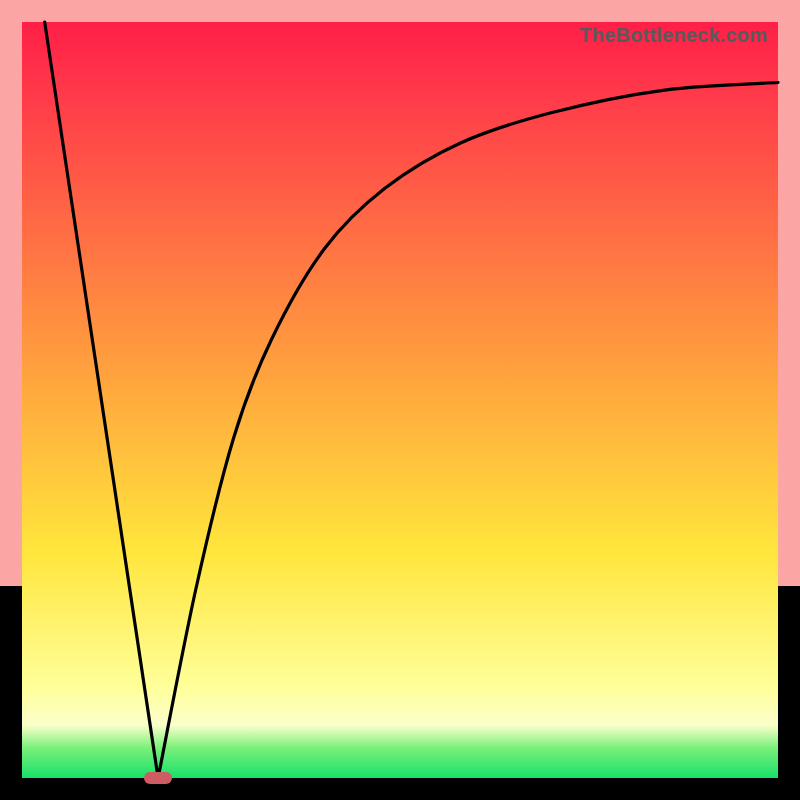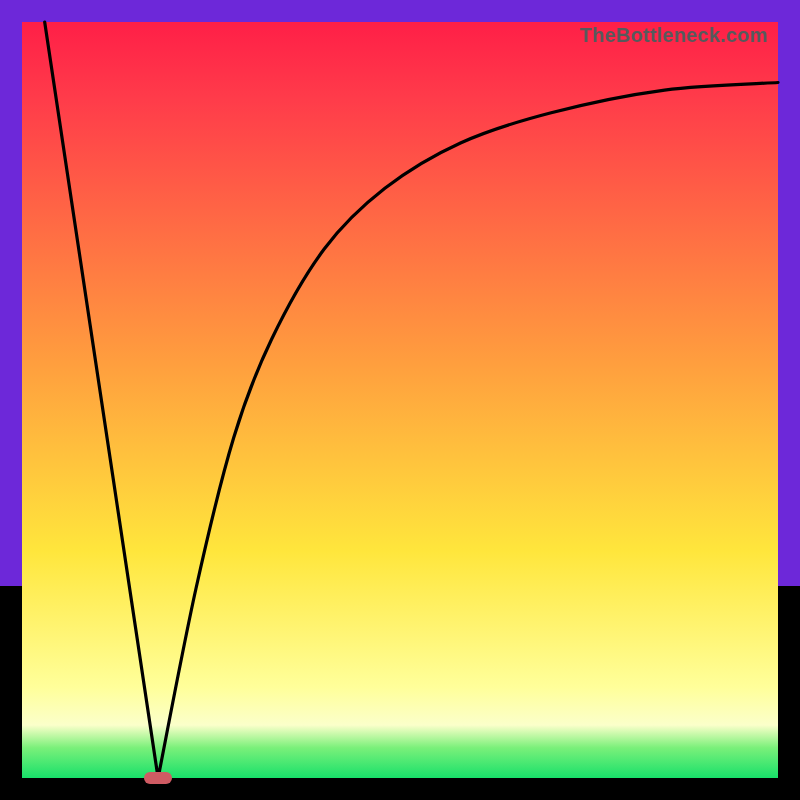--- a/index.html
+++ b/index.html
@@ -8,21 +8,21 @@
     width: 800px;
     height: 800px;
     overflow: hidden;
     background: #000;
     font-family: Arial, Helvetica, sans-serif;
   }
   .frame {
     position: relative;
     width: 800px;
     height: 586px;
-    background: #6d28d9;
+    background: #fca5a5;
   }
   .plot-area {
     position: absolute;
     left: 22px;
     top: 22px;
     width: 756px;
     height: 756px;
     
     background: linear-gradient(
       to bottom,

